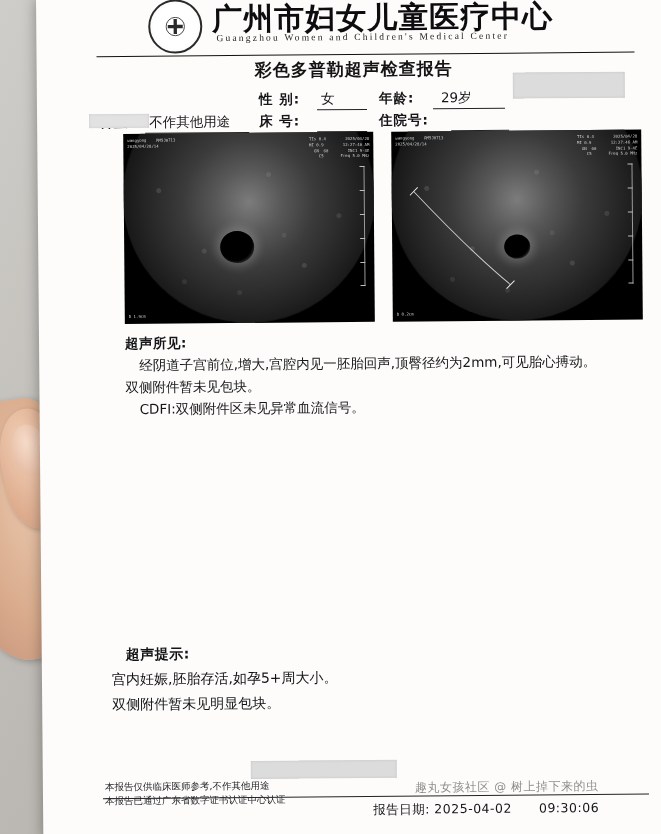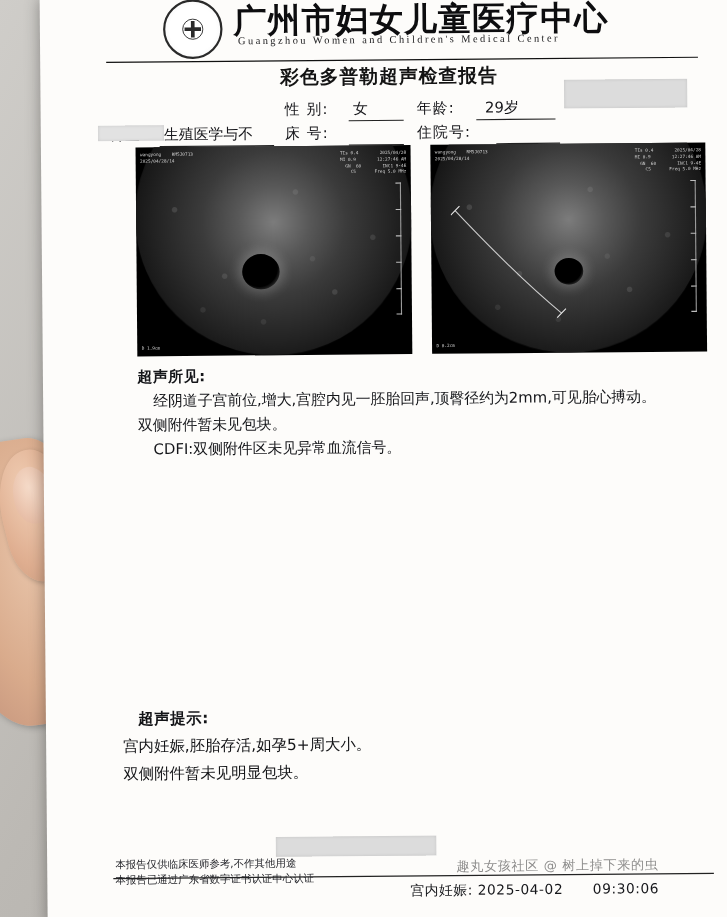--- a/index.html
+++ b/index.html
@@ -142,21 +142,21 @@
   
   .fields {
     position: absolute;
     left: 62px;
     right: 30px;
     top: 94px;
     font-size: 13.5px;
     color: #16161a;
   }
   .f-row { position: relative; height: 22px; }
-  .f-lab { position: absolute; letter-spacing: 1px; }
+  .f-lab { position: absolute; letter-spacing: 1px; font-weight: bold; }
   .f-val { position: absolute; }
   .underline {
     position: absolute;
     border-bottom: 1px solid #222;
   }
   .redact {
     position: absolute;
     background: #dcdcdc;
     box-shadow: inset 0 0 3px rgba(0,0,0,.12);
   }
@@ -330,21 +330,21 @@
 
           <span class="f-lab" style="left:280px; top:0">年龄:</span>
           <span class="f-val" style="left:342px; top:0">29岁</span>
           <span class="underline" style="left:334px; top:19px; width:72px;"></span>
 
           <span class="redact" style="left:414px; top:-16px; width:112px; height:26px;"></span>
         </div>
 
         <div class="f-row" style="position:absolute; left:0; top:22px; width:100%;">
           <span class="f-lab" style="left:0; top:0">科室:</span>
-          <span class="f-val" style="left:50px; top:0">生殖医学与不</span>
+          <span class="f-val" style="left:50px; top:0">不作其他用途</span>
           <span class="underline" style="left:46px; top:19px; width:104px;"></span>
 
           <span class="f-lab" style="left:160px; top:0">床  号:</span>
           <span class="underline" style="left:218px; top:19px; width:50px;"></span>
 
           <span class="f-lab" style="left:280px; top:0">住院号:</span>
           <span class="underline" style="left:352px; top:19px; width:58px;"></span>
         </div>
 
         <div style="position:absolute; left:50px; top:44px;">
@@ -415,21 +415,21 @@
         <div>双侧附件暂未见明显包块。</div>
       </div>
 
       <span class="redact" style="left:208px; top:764px; width:146px; height:18px;"></span>
       <div class="foot-rule"></div>
       <div class="foot-left">
         <div>本报告仅供临床医师参考,不作其他用途</div>
         <div>本报告已通过广东省数字证书认证中心认证</div>
       </div>
       <div class="foot-date">
-        <span>宫内妊娠:</span>
+        <span>报告日期:</span>
         <span>2025-04-02</span>
         <span style="display:inline-block; width:18px"></span>
         <span>09:30:06</span>
       </div>
       <div class="watermark">趣丸女孩社区 @ 树上掉下来的虫</div>
 
     </div>
   </div>
 </div>
 

